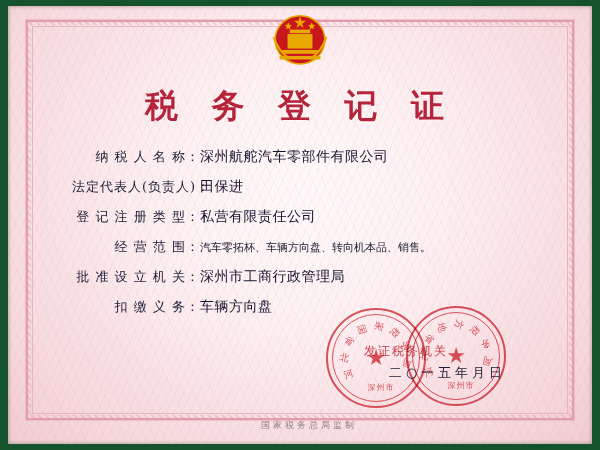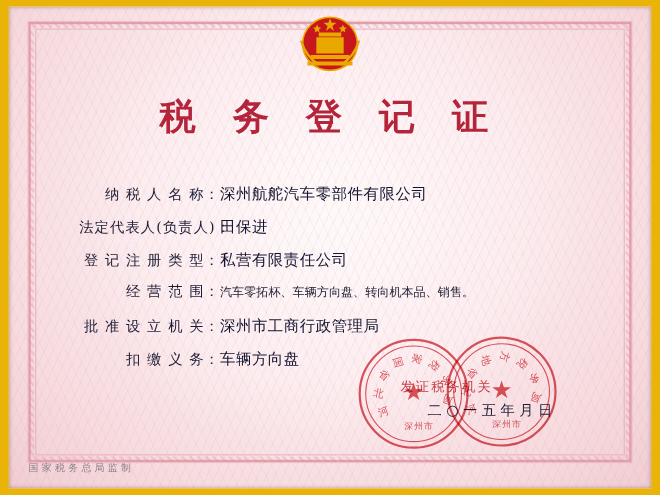--- a/index.html
+++ b/index.html
@@ -11,21 +11,21 @@
     width: 600px;
     height: 450px;
     overflow: hidden;
     font-family: "DejaVu Sans", "Liberation Sans", sans-serif;
   }
 
   #cert {
     position: relative;
     width: 600px;
     height: 450px;
-    background: #eab308;
+    background: #14532d;
     overflow: hidden;
   }
 
   
   .paper {
     position: absolute;
     left: 8px;
     top: 6px;
     width: 584px;
     height: 438px;
@@ -151,21 +151,20 @@
     white-space: nowrap;
     text-align: right;
   }
   .value {
     flex: 1;
     font-family: "DejaVu Serif", "Liberation Serif", serif;
     font-size: 14px;
     color: #141430;
     letter-spacing: .5px;
     white-space: nowrap;
-    margin-top: 20px;
   }
   .value.small {
     font-size: 11px;
     letter-spacing: 0;
     color: #222238;
   }
 
   
   .seal {
     position: absolute;
@@ -248,20 +247,21 @@
     letter-spacing: 4px;
     z-index: 4;
     margin-top: 31px;
   }
 
   
   .footer {
     position: absolute;
     left: 0; right: 0;
     bottom: 12px;
+    text-align: center;
     font-family: "DejaVu Serif", "Liberation Serif", serif;
     font-size: 9px;
     color: #8a7f86;
     letter-spacing: 3px;
     z-index: 4;
     margin-left: 18px;
   }
 
   
   .crease {

